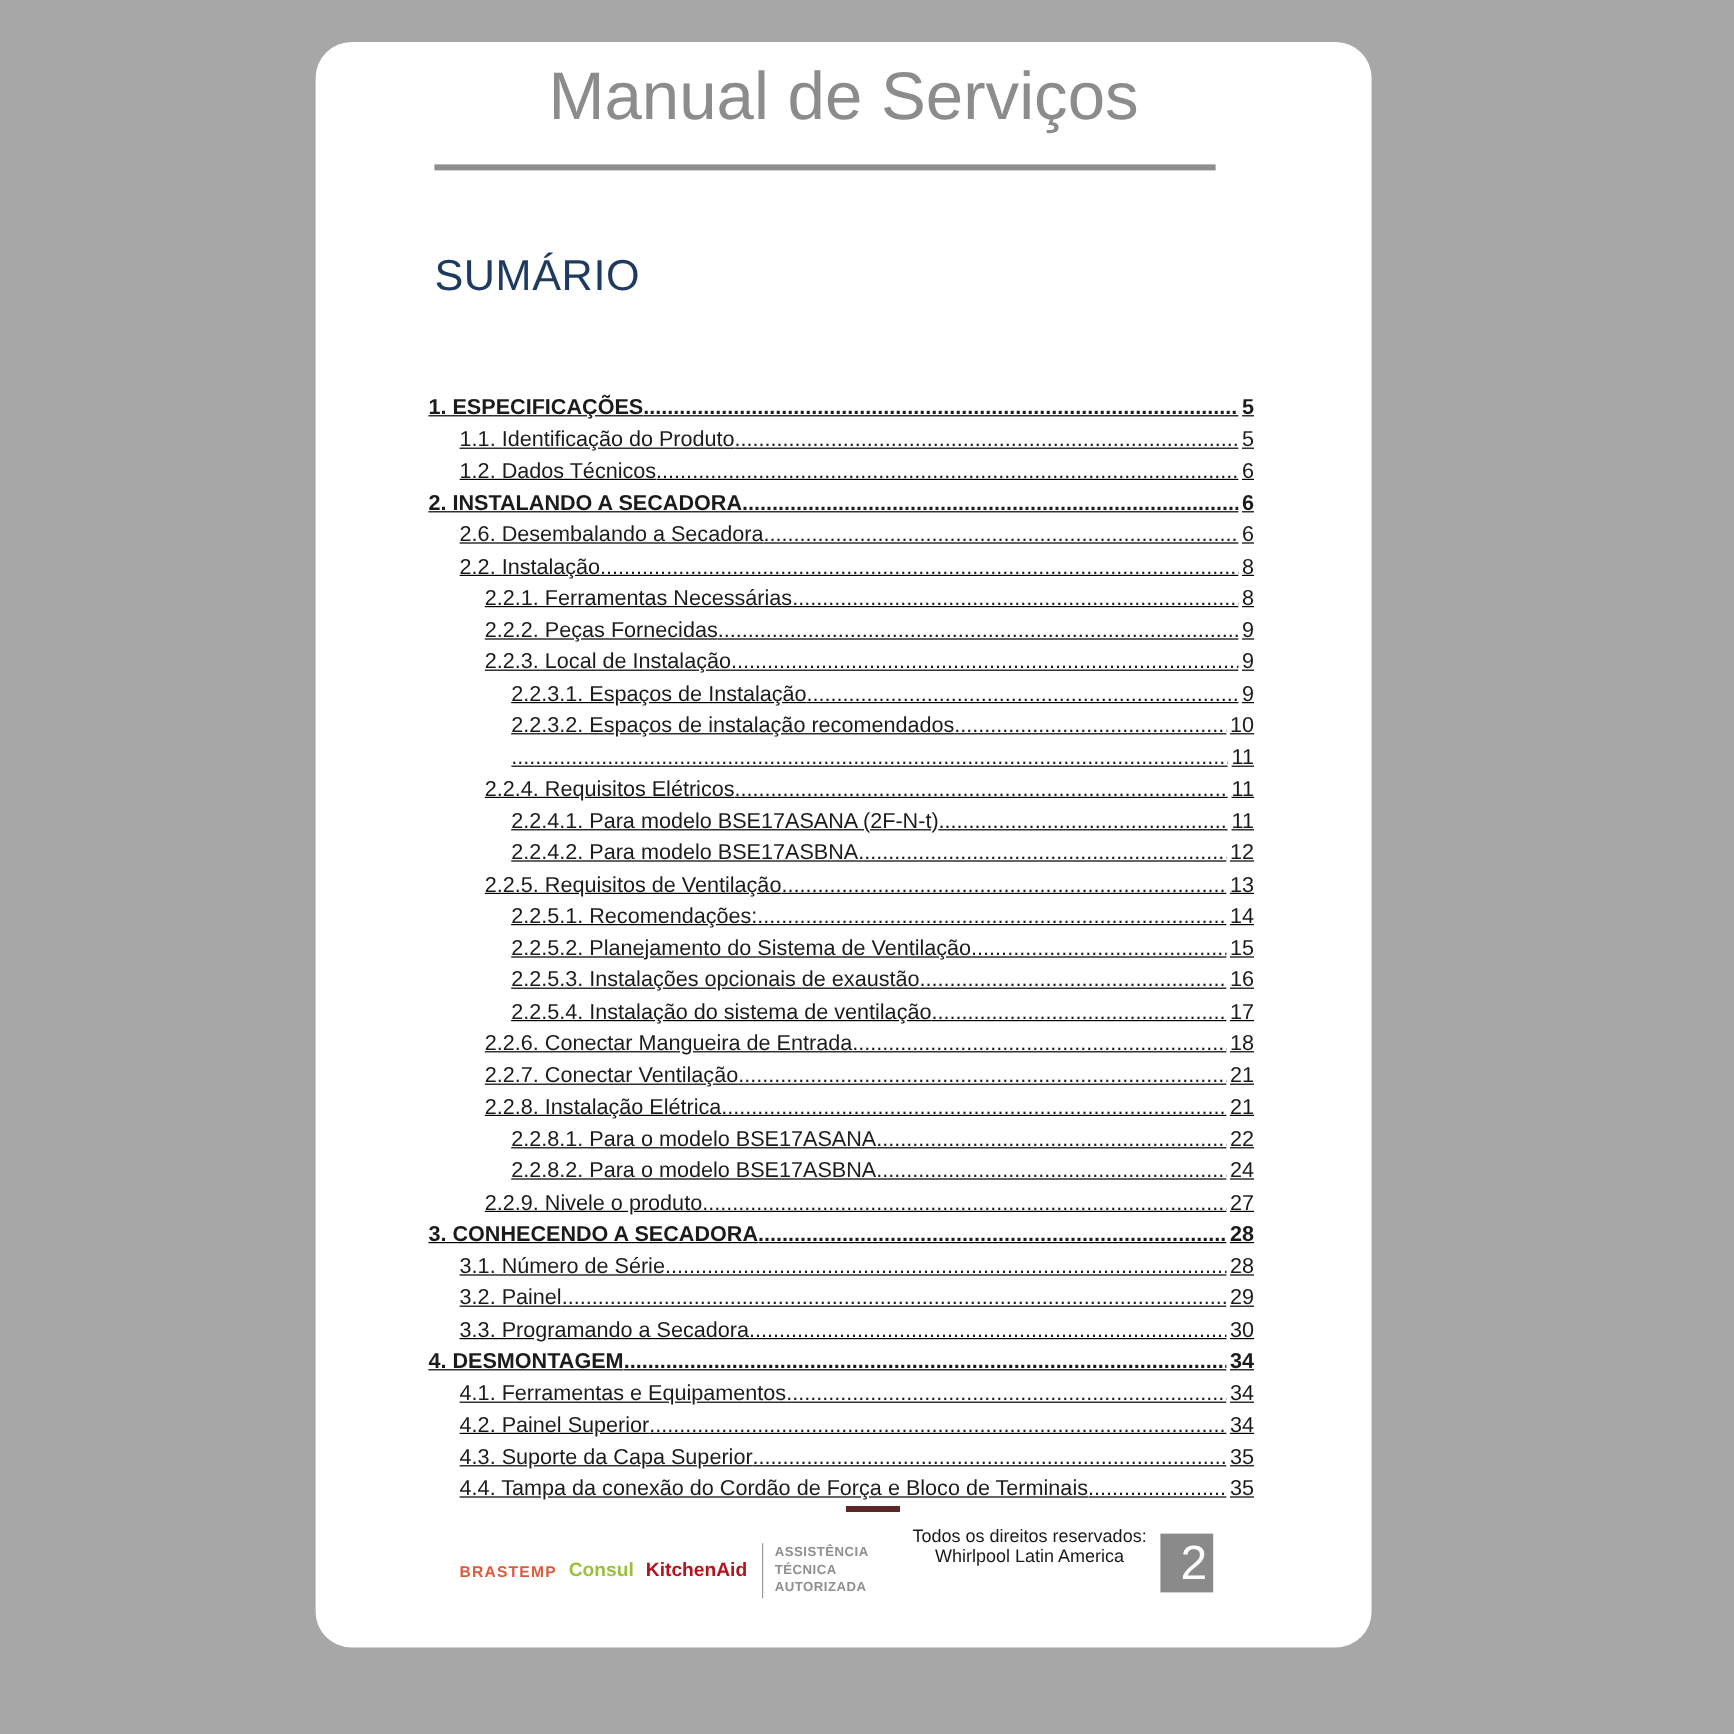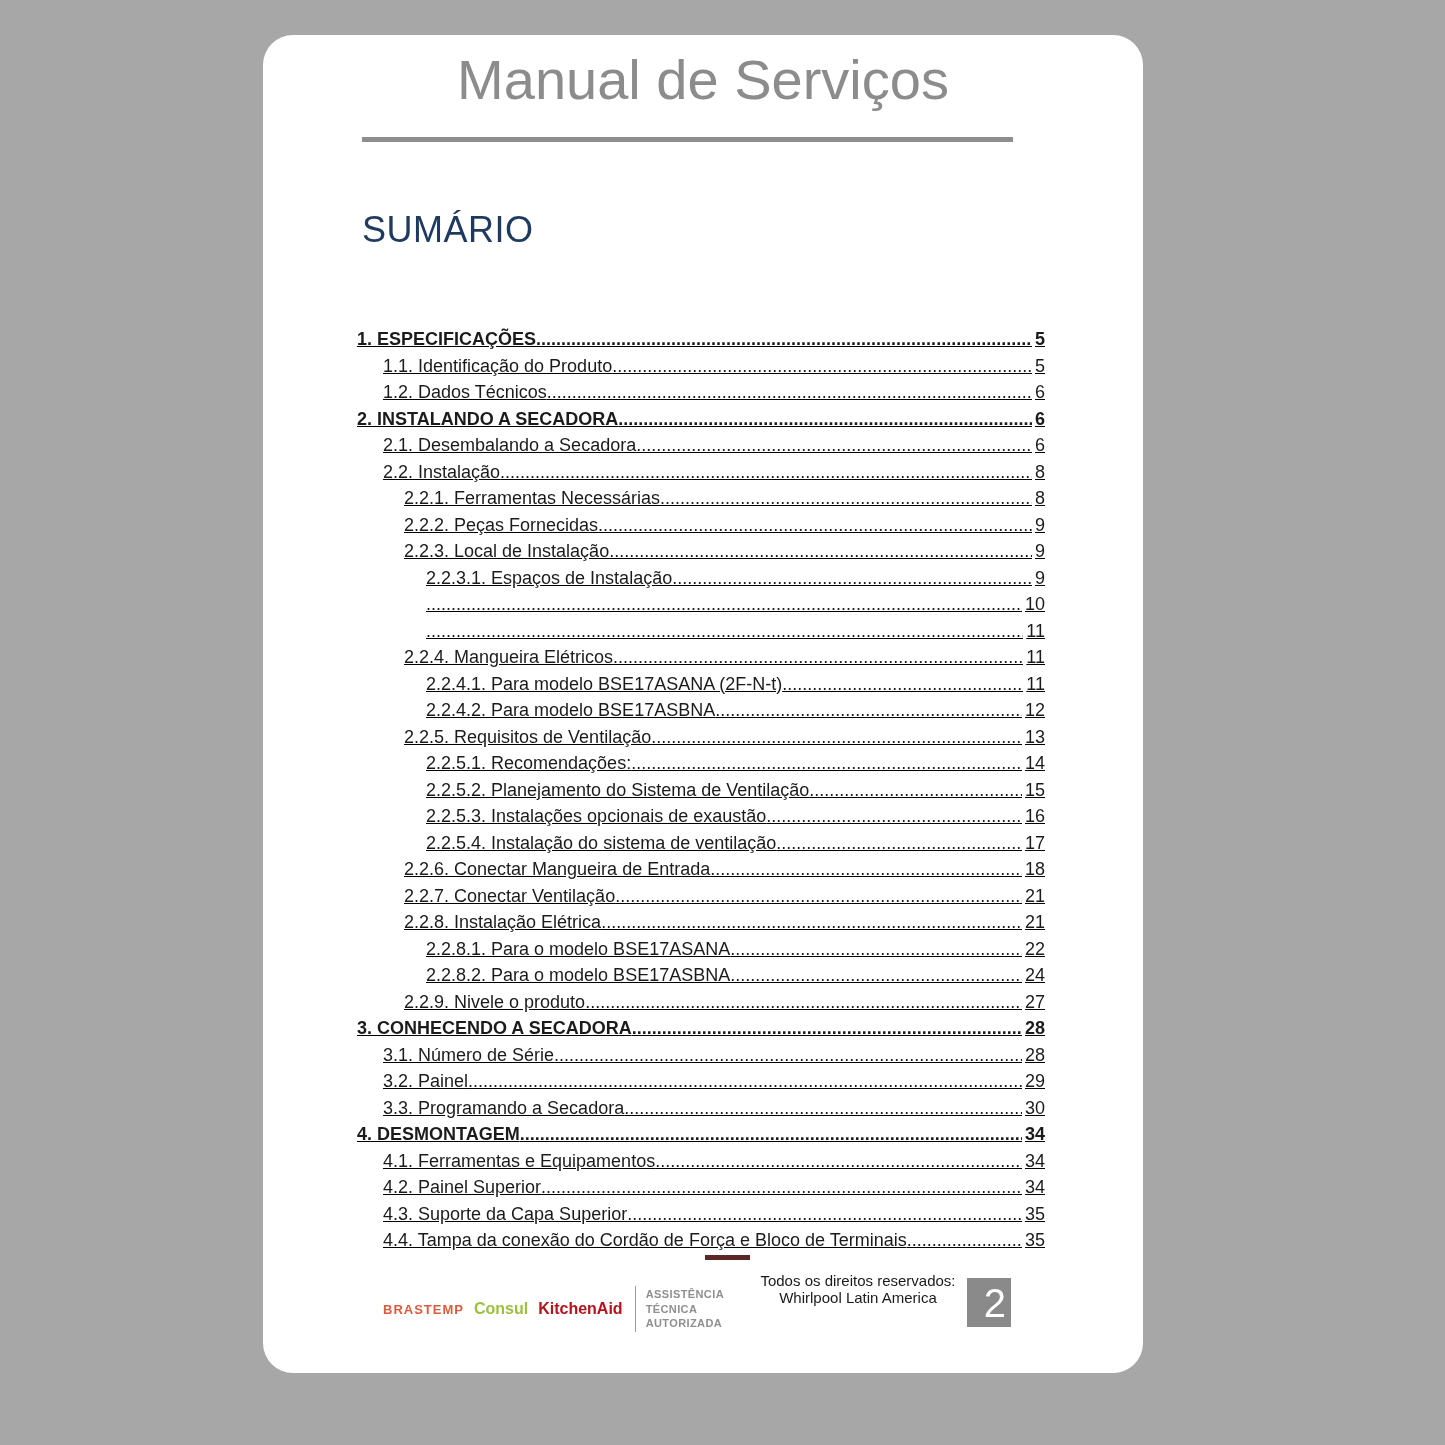--- a/index.html
+++ b/index.html
@@ -143,21 +143,21 @@
         <span class="toc-label">1.2. Dados Técnicos</span>
         <span class="leader">................................................................................................................................................................................................................................................</span>
         <span class="pg">6</span>
       </div>
       <div class="toc-row lvl0 bold">
         <span class="toc-label">2. INSTALANDO A SECADORA</span>
         <span class="leader">................................................................................................................................................................................................................................................</span>
         <span class="pg">6</span>
       </div>
       <div class="toc-row lvl1">
-        <span class="toc-label">2.1. Desembalando a Secadora</span>
+        <span class="toc-label">2.6. Desembalando a Secadora</span>
         <span class="leader">................................................................................................................................................................................................................................................</span>
         <span class="pg">6</span>
       </div>
       <div class="toc-row lvl1">
         <span class="toc-label">2.2. Instalação</span>
         <span class="leader">................................................................................................................................................................................................................................................</span>
         <span class="pg">8</span>
       </div>
       <div class="toc-row lvl2">
         <span class="toc-label">2.2.1. Ferramentas Necessárias</span>
@@ -173,29 +173,30 @@
         <span class="toc-label">2.2.3. Local de Instalação</span>
         <span class="leader">................................................................................................................................................................................................................................................</span>
         <span class="pg">9</span>
       </div>
       <div class="toc-row lvl3">
         <span class="toc-label">2.2.3.1. Espaços de Instalação</span>
         <span class="leader">................................................................................................................................................................................................................................................</span>
         <span class="pg">9</span>
       </div>
       <div class="toc-row lvl3">
+        <span class="toc-label">2.2.3.2. Espaços de instalação recomendados</span>
         <span class="leader">................................................................................................................................................................................................................................................</span>
         <span class="pg">10</span>
       </div>
       <div class="toc-row lvl3">
         <span class="leader">................................................................................................................................................................................................................................................</span>
         <span class="pg">11</span>
       </div>
       <div class="toc-row lvl2">
-        <span class="toc-label">2.2.4. Mangueira Elétricos</span>
+        <span class="toc-label">2.2.4. Requisitos Elétricos</span>
         <span class="leader">................................................................................................................................................................................................................................................</span>
         <span class="pg">11</span>
       </div>
       <div class="toc-row lvl3">
         <span class="toc-label">2.2.4.1. Para modelo BSE17ASANA (2F-N-t)</span>
         <span class="leader">................................................................................................................................................................................................................................................</span>
         <span class="pg">11</span>
       </div>
       <div class="toc-row lvl3">
         <span class="toc-label">2.2.4.2. Para modelo BSE17ASBNA</span>

